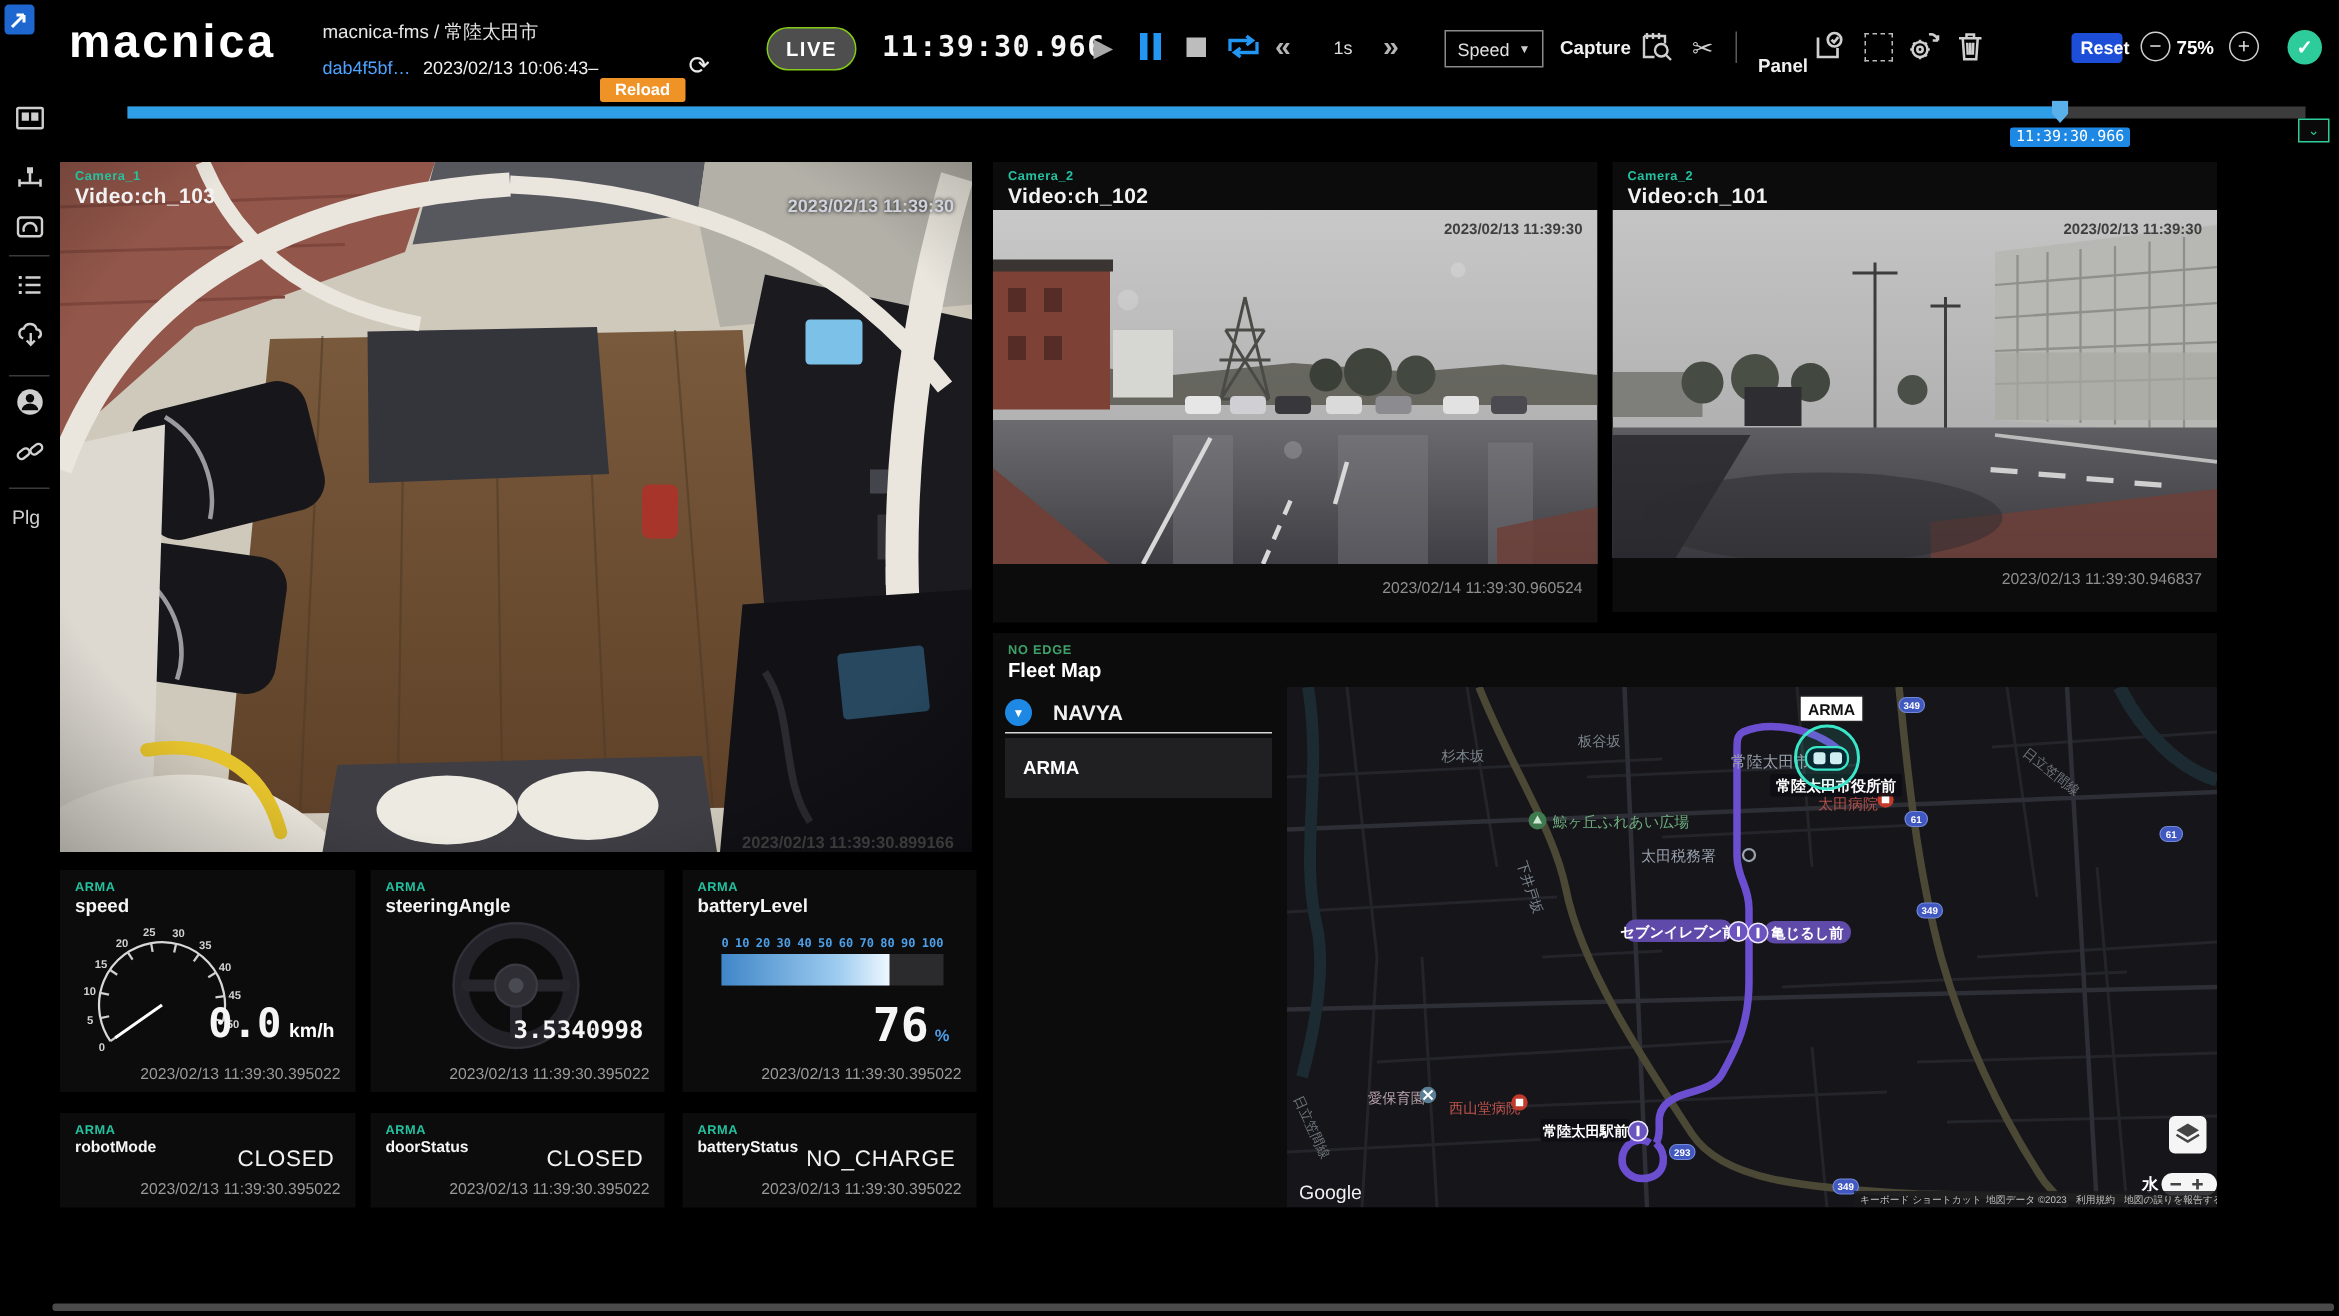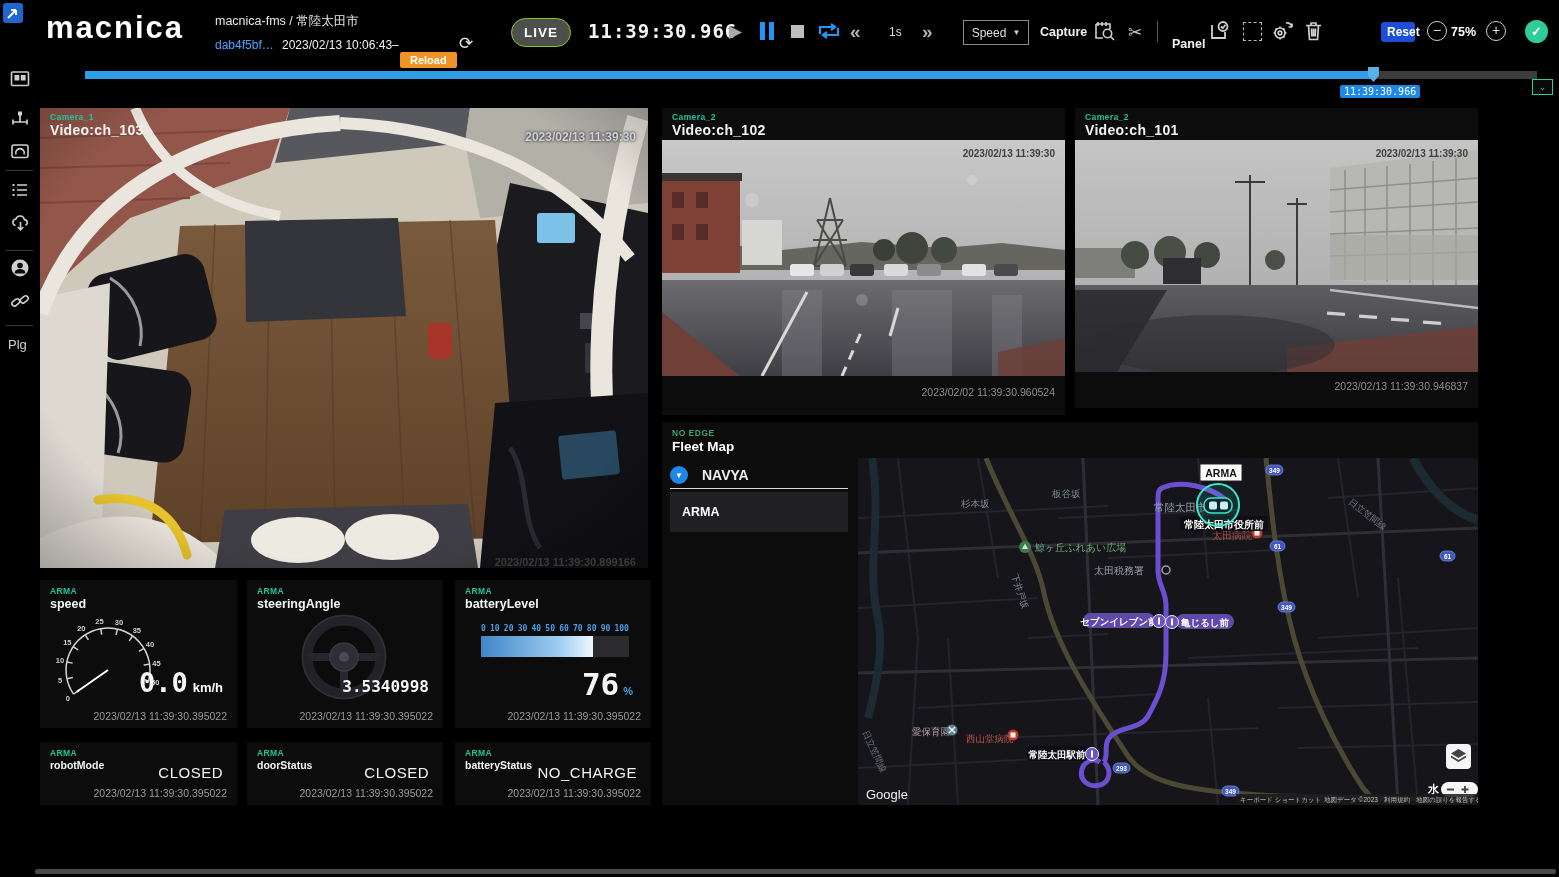--- a/index.html
+++ b/index.html
@@ -364,21 +364,21 @@
           <path d="M228,196 L236,168"></path>
           <path d="M180,236 L200,190" stroke-dasharray="10 8"></path>
         </g>
       <g fill="#ffffff" opacity="0.18">
           <circle cx="90" cy="60" r="7"></circle>
           <circle cx="310" cy="40" r="5"></circle>
           <circle cx="200" cy="160" r="6"></circle>
         </g>
     </svg>
     <div class="ts-dark" style="right:10px;top:40px;">2023/02/13 11:39:30</div>
-    <div class="ts-foot" style="top:278px;">2023/02/02 11:39:30.960524</div>
+    <div class="ts-foot" style="top:278px;">2023/02/14 11:39:30.960524</div>
   </div>
 
   <div class="panel" style="left:1075px;top:108px;width:403px;height:300px;">
     <div class="vhead">
       <div class="cam-lbl">Camera_2</div>
       <div class="chan-lbl">Video:ch_101</div>
     </div>
     <svg viewBox="0 0 403 232" width="403" height="232" style="position:absolute;left:0;top:32px;">
       <defs>
           <linearGradient id="sky1" x1="0" y1="0" x2="0" y2="1">

